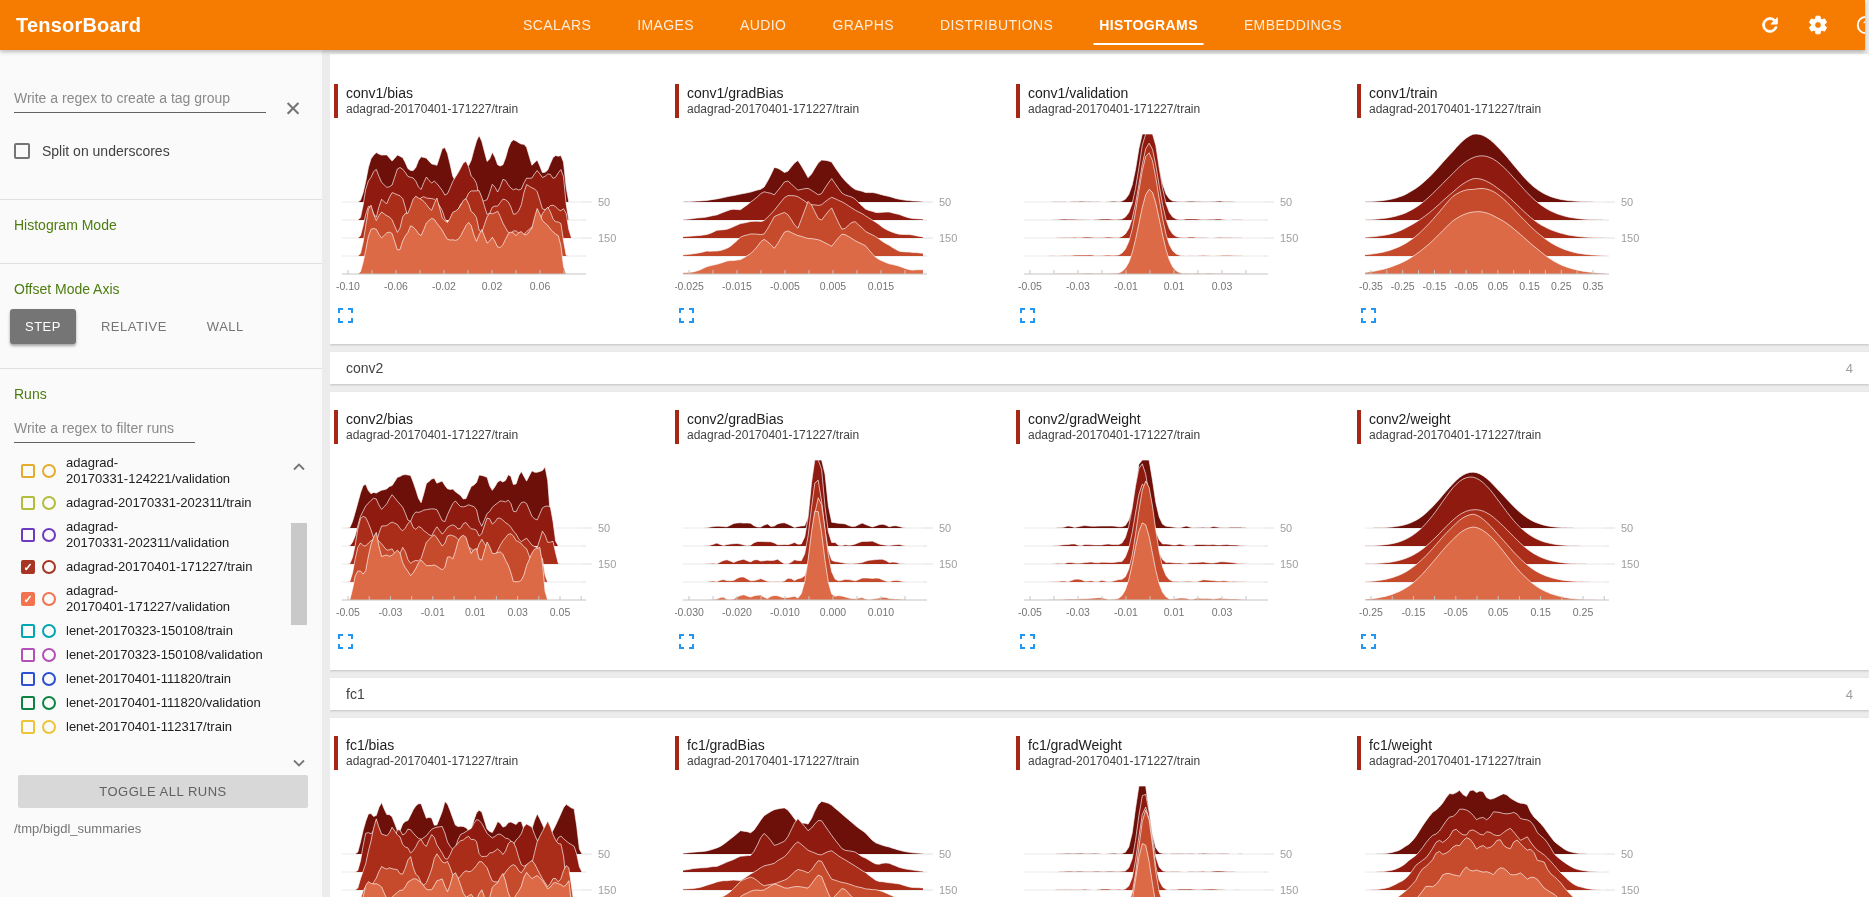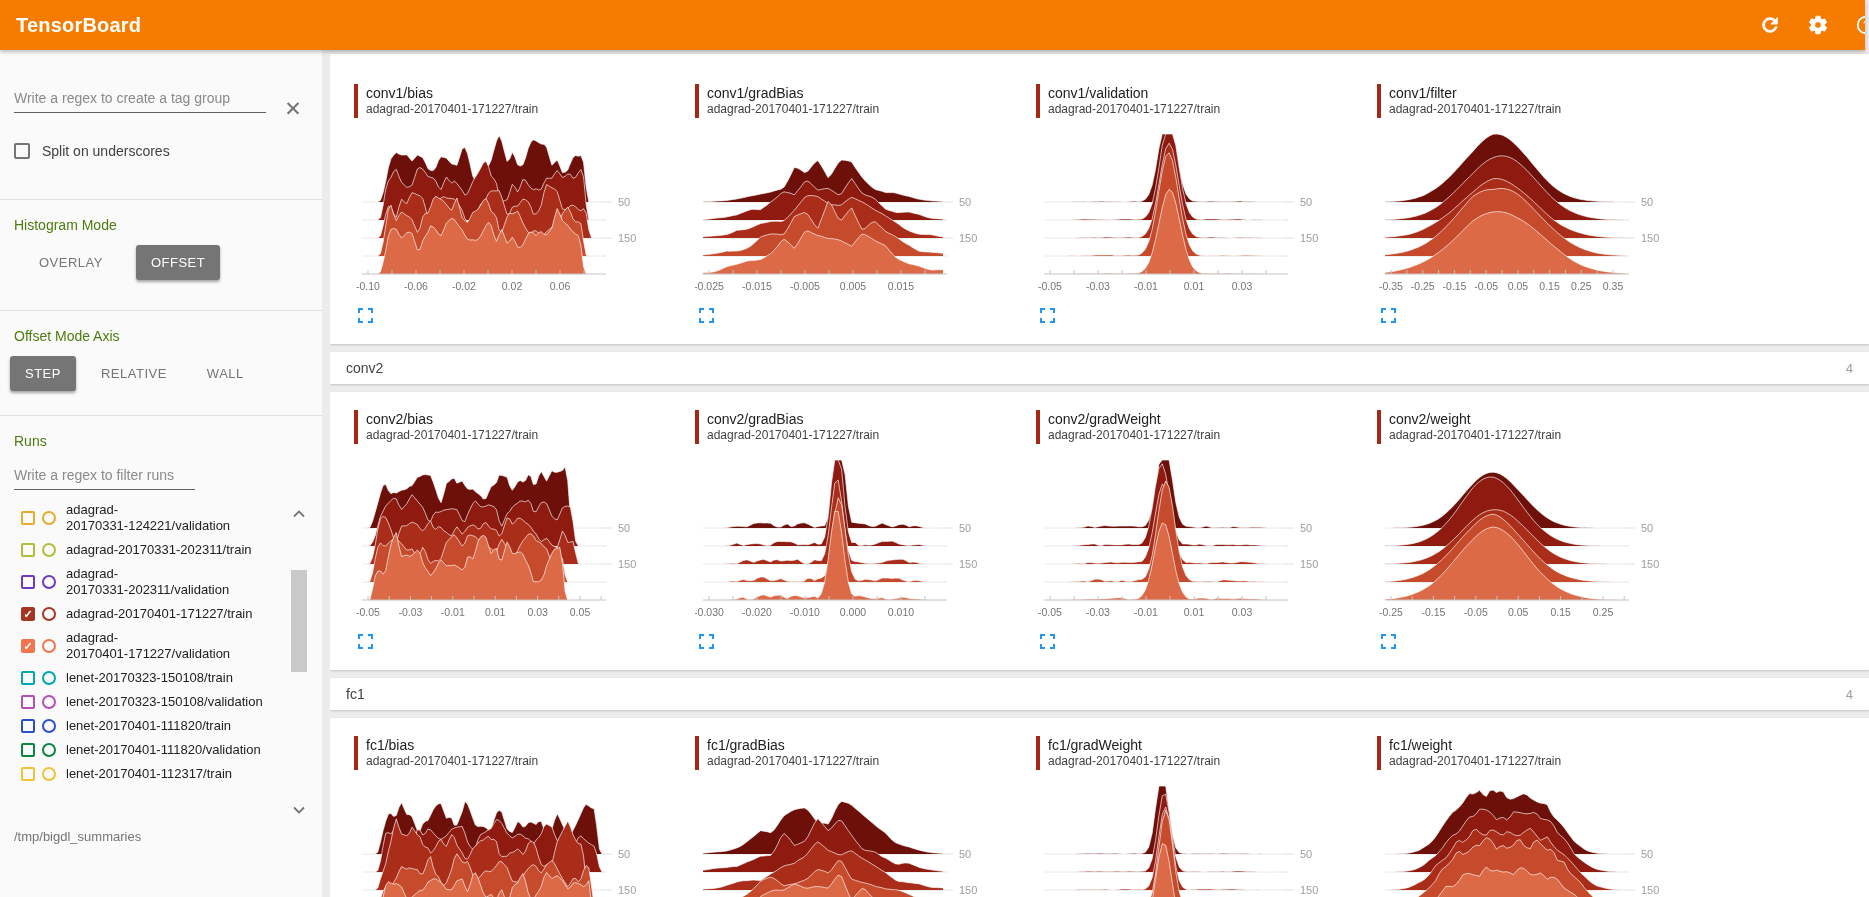--- a/index.html
+++ b/index.html
@@ -66,35 +66,44 @@
 
   
   .main { position:fixed; left:330px; top:50px; right:0; bottom:0; background:#ececec;
           padding-top:4px; overflow:hidden; }
   .pane { background:#fff; box-shadow:0 1px 2px rgba(0,0,0,.18); margin-bottom:8px; }
   .group-header { height:32px; background:#fff; box-shadow:0 1px 2px rgba(0,0,0,.18);
                   margin-bottom:8px; display:flex; align-items:center;
                   justify-content:space-between; padding:0 16px; cursor:pointer; }
   .group-title { font-size:14px; color:#424242; }
   .group-count { font-size:13px; color:#9e9e9e; }
-  .cards { display:flex; padding:18px 0 20px 24px; }
+  .cards { display:flex; padding:18px 0 20px 4px; }
   .pane.scrolled-top .cards { padding-top:30px; }
   .card { width:341px; flex:none; }
   .card-head { display:flex; gap:8px; }
   .tag-bar { width:4px; height:34px; background:#a52714; flex:none; }
   .card-tag { font-size:14px; color:#212121; line-height:18px; }
   .card-run { font-size:12px; color:#424242; line-height:15px; }
   .chart-wrap { margin-top:6px; }
   .expand-btn { width:16px; height:16px; margin:2px 0 0 4px; cursor:pointer; }
 </style>
 </head>
 <body>
 
 <div class="navbar">
   <div class="brand">TensorBoard</div>
+  <div class="tabs">
+      <div class="tab">SCALARS</div>
+      <div class="tab">IMAGES</div>
+      <div class="tab">AUDIO</div>
+      <div class="tab">GRAPHS</div>
+      <div class="tab">DISTRIBUTIONS</div>
+      <div class="tab active">HISTOGRAMS</div>
+      <div class="tab">EMBEDDINGS</div>
+    </div>
   <div class="nav-icons">
     <div class="nav-icon">
       <svg viewBox="0 0 24 24">
           <path d="M17.65,6.35C16.2,4.9,14.21,4,12,4c-4.42,0-7.99,3.58-7.99,8s3.57,8,7.99,8c3.73,0,6.84-2.55,7.73-6h-2.08c-0.82,2.33-3.04,4-5.65,4c-3.31,0-6-2.69-6-6s2.69-6,6-6c1.66,0,3.14,0.69,4.22,1.78L13,11h7V4L17.65,6.35z"></path>
         </svg>
     </div>
     <div class="nav-icon">
       <svg viewBox="0 0 24 24">
           <path d="M19.14,12.94c0.04-0.3,0.06-0.61,0.06-0.94c0-0.32-0.02-0.64-0.07-0.94l2.03-1.58c0.18-0.14,0.23-0.41,0.12-0.61l-1.92-3.32c-0.12-0.22-0.37-0.29-0.59-0.22l-2.39,0.96c-0.5-0.38-1.03-0.7-1.62-0.94L14.4,2.81c-0.04-0.24-0.24-0.41-0.48-0.41h-3.84c-0.24,0-0.43,0.17-0.47,0.41L9.25,5.35C8.66,5.59,8.12,5.92,7.63,6.29L5.24,5.33c-0.22-0.08-0.47,0-0.59,0.22L2.74,8.87C2.62,9.08,2.66,9.34,2.86,9.48l2.03,1.58C4.84,11.36,4.8,11.69,4.8,12s0.02,0.64,0.07,0.94l-2.03,1.58c-0.18,0.14-0.23,0.41-0.12,0.61l1.92,3.32c0.12,0.22,0.37,0.29,0.59,0.22l2.39-0.96c0.5,0.38,1.03,0.7,1.62,0.94l0.36,2.54c0.05,0.24,0.24,0.41,0.48,0.41h3.84c0.24,0,0.44-0.17,0.47-0.41l0.36-2.54c0.59-0.24,1.13-0.56,1.62-0.94l2.39,0.96c0.22,0.08,0.47,0,0.59-0.22l1.92-3.32c0.12-0.22,0.07-0.47-0.12-0.61L19.14,12.94z M12,15.6c-1.98,0-3.6-1.62-3.6-3.6s1.62-3.6,3.6-3.6s3.6,1.62,3.6,3.6S13.98,15.6,12,15.6z"></path>
         </svg>
@@ -112,24 +121,20 @@
   <div class="tag-row">
     <input class="line-input" type="text" value="" placeholder="Write a regex to create a tag group" style="">
     <div class="x-btn">✕</div>
   </div>
   <div class="split-row">
     <span class="cbx"></span>
     <span class="split-label">Split on underscores</span>
   </div>
   <div class="divider d1"></div>
   <div class="side-label">Histogram Mode</div>
-  <div class="btn-row mode">
-      <button class="tb-btn">OVERLAY</button>
-      <button class="tb-btn selected">OFFSET</button>
-    </div>
   <div class="divider d2"></div>
   <div class="side-label">Offset Mode Axis</div>
   <div class="btn-row axis">
       <button class="tb-btn selected">STEP</button>
       <button class="tb-btn">RELATIVE</button>
       <button class="tb-btn">WALL</button>
     </div>
   <div class="divider d3"></div>
   <div class="side-label">Runs</div>
   <div class="filter-wrap">
@@ -193,20 +198,21 @@
         <span class="run-cb" style="border-color: rgb(13, 132, 66);"></span>
         <span class="run-rc" style="border-color: rgb(13, 132, 66);"></span>
         <span class="run-label">lenet-20170401-111820/validation</span>
       </div>
       <div class="run-row">
         <span class="run-cb" style="border-color: rgb(237, 195, 55);"></span>
         <span class="run-rc" style="border-color: rgb(237, 195, 55);"></span>
         <span class="run-label">lenet-20170401-112317/train</span>
       </div>
     </div>
+  <button class="toggle-btn">TOGGLE ALL RUNS</button>
   <div class="logdir">/tmp/bigdl_summaries</div>
 </div>
 
 <div class="main">
     <div class="pane scrolled-top">
       <div class="cards">
         <div class="card">
           <div class="card-head">
             <div class="tag-bar"></div>
             <div>
@@ -350,21 +356,21 @@
               <path d="M1,5 V1 H5"></path>
               <path d="M10,1 H14 V5"></path>
               <path d="M14,10 V14 H10"></path>
               <path d="M5,14 H1 V10"></path>
             </svg></div>
         </div>
         <div class="card">
           <div class="card-head">
             <div class="tag-bar"></div>
             <div>
-              <div class="card-tag">conv1/filter</div>
+              <div class="card-tag">conv1/train</div>
               <div class="card-run">adagrad-20170401-171227/train</div>
             </div>
           </div>
           <div class="chart-wrap"><svg width="310" height="178" viewBox="0 0 310 178">
               <line x1="8" y1="78" x2="258" y2="78" stroke="#e0e0e0" stroke-width="1"></line>
               <text x="264" y="82" font-size="11" fill="#9e9e9e" font-family="Liberation Sans, sans-serif">50</text>
               <line x1="8" y1="96" x2="252" y2="96" stroke="#e0e0e0" stroke-width="1"></line>
               <line x1="8" y1="114" x2="258" y2="114" stroke="#e0e0e0" stroke-width="1"></line>
               <text x="264" y="118" font-size="11" fill="#9e9e9e" font-family="Liberation Sans, sans-serif">150</text>
               <line x1="8" y1="132" x2="252" y2="132" stroke="#e0e0e0" stroke-width="1"></line>

